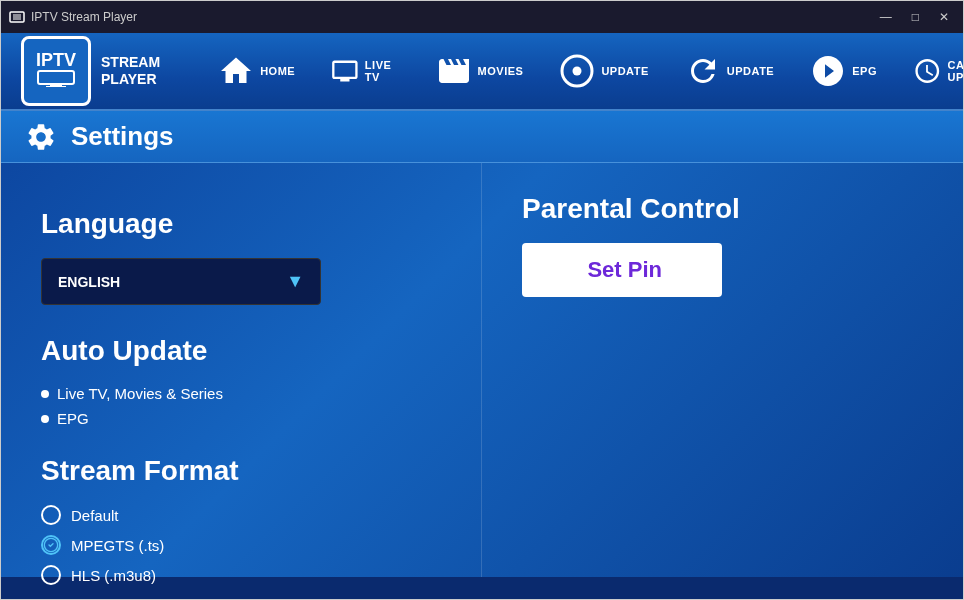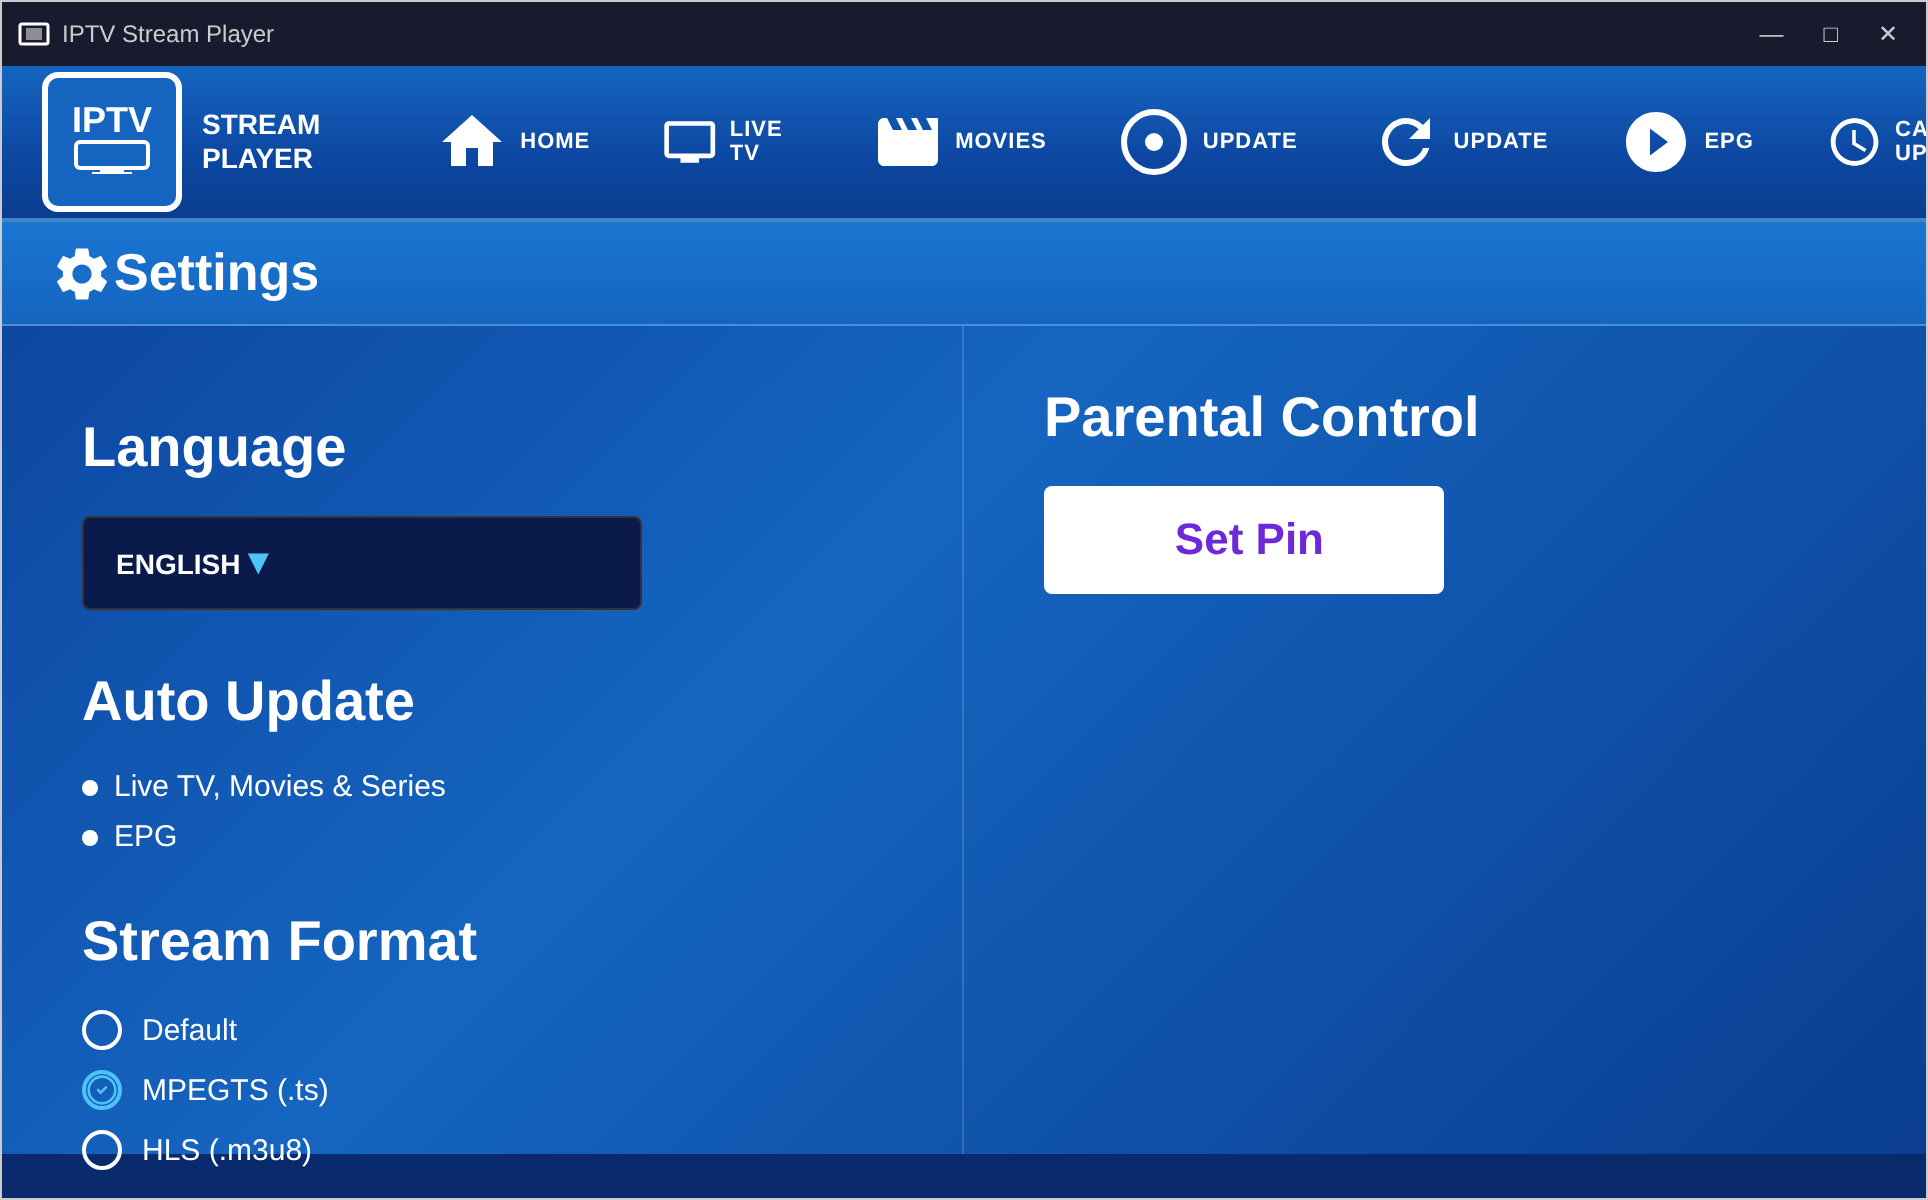--- a/index.html
+++ b/index.html
@@ -108,20 +108,21 @@
     }
 
     
     .settings-bar {
       height: 52px;
       background: linear-gradient(180deg, #1976d2 0%, #1565c0 100%);
       display: flex;
       align-items: center;
       padding: 0 24px;
       border-bottom: 1px solid rgba(255,255,255,0.2);
+      gap: 14px;
     }
     .settings-title {
       color: white;
       font-size: 26px;
       font-weight: bold;
     }
 
     
     .main-content {
       display: flex;
@@ -152,21 +153,21 @@
       width: 280px;
       background: #0a1a4a;
       border: 1px solid #333;
       border-radius: 4px;
       color: white;
       font-size: 14px;
       font-weight: bold;
       padding: 12px 16px;
       display: flex;
       align-items: center;
-      justify-content: flex-start;
+      justify-content: space-between;
       cursor: pointer;
       margin-bottom: 30px;
     }
     .dropdown-arrow {
       color: #4fc3f7;
       font-size: 18px;
     }
 
     
     .auto-update-section {

